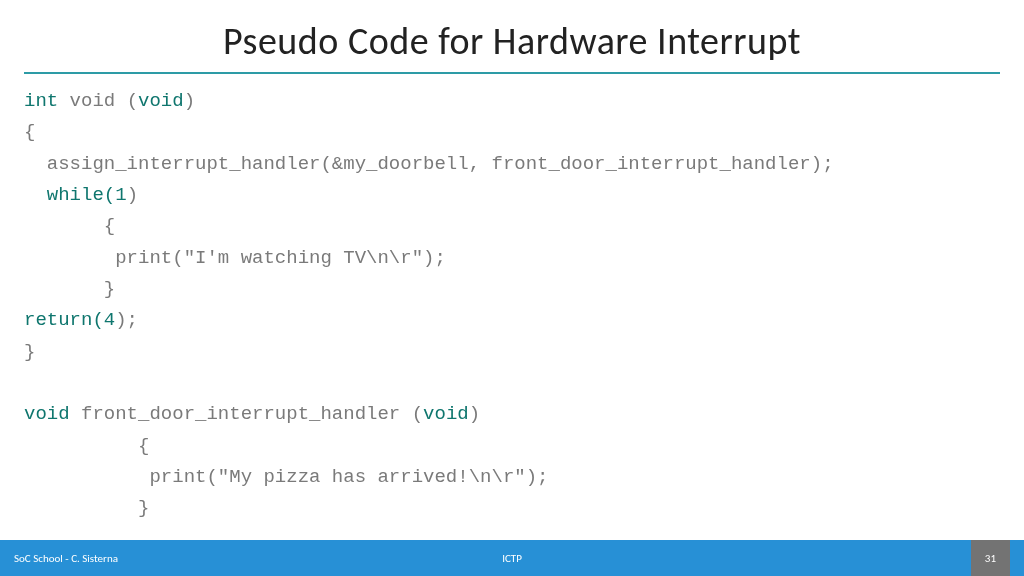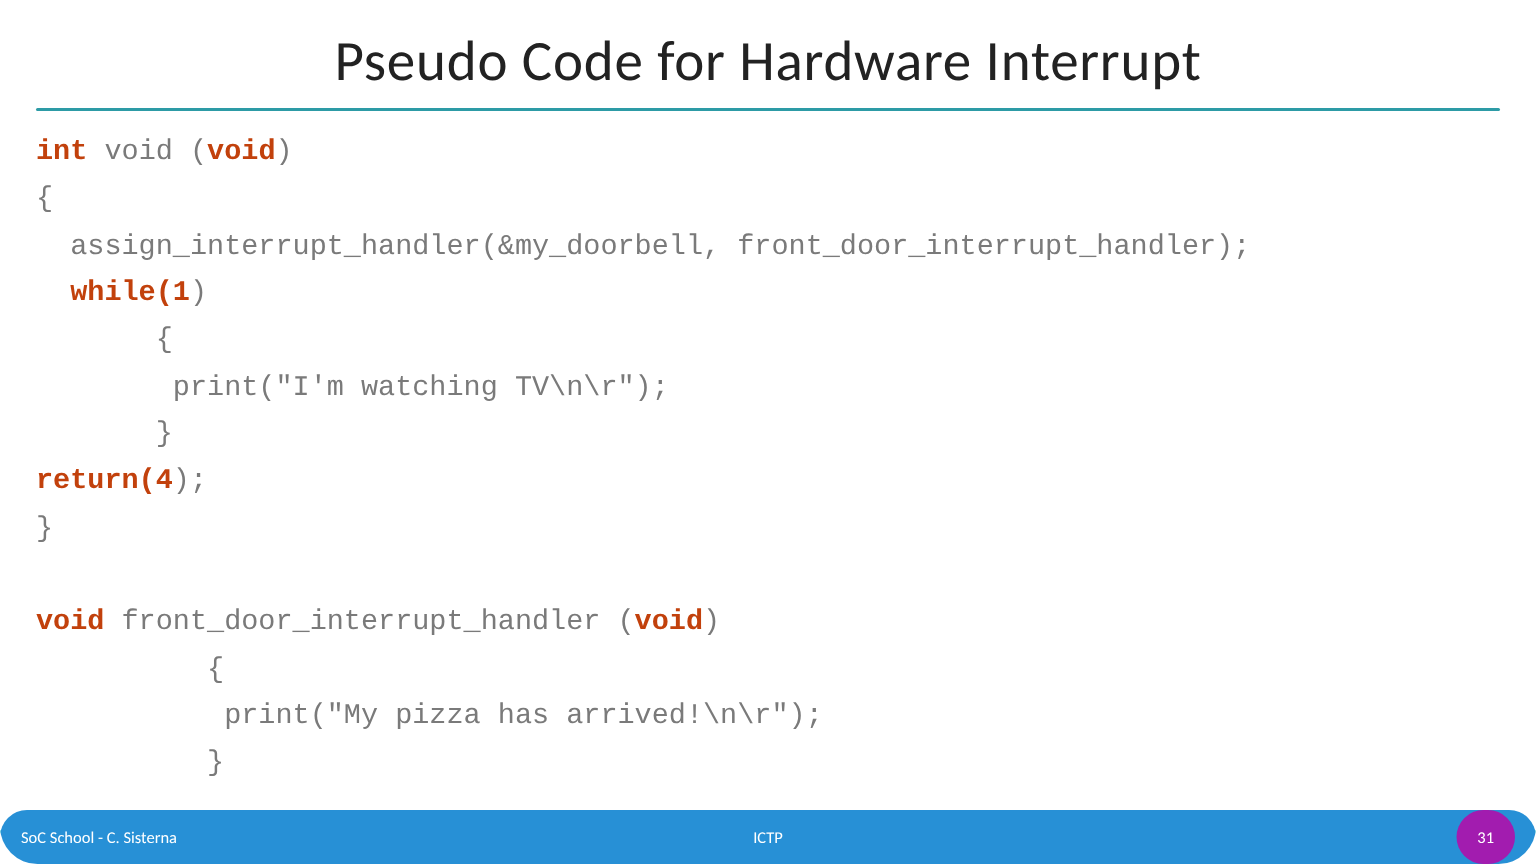--- a/index.html
+++ b/index.html
@@ -1,15 +1,15 @@
 <!DOCTYPE html>
 <html><head>
 <meta charset="utf-8">
 <style>
-  * { margin: 0; padding: 0; box-sizing: border-box; border-radius: 25px; }
+  * { margin: 0; padding: 0; box-sizing: border-box; }
   body {
     width: 1024px;
     height: 576px;
     font-family: Calibri, 'Segoe UI', Arial, sans-serif;
     background: #fff;
     position: relative;
     overflow: hidden;
   }
   .title {
     text-align: center;
@@ -25,21 +25,21 @@
     margin: 0 24px 12px 24px;
   }
   .code {
     font-family: 'Courier New', Courier, monospace;
     font-size: 19px;
     line-height: 1.65;
     padding: 0 24px;
     color: #7a7a7a;
     white-space: pre;
   }
-  .kw { color: #c2410c; font-weight: bold; }
+  .kw { color: #0f766e; font-weight: normal; }
   .footer {
     position: absolute;
     bottom: 0;
     left: 0;
     right: 0;
     height: 36px;
     background: #2790d6;
     color: #fff;
     font-size: 11px;
     display: flex;
@@ -50,21 +50,21 @@
     left: 14px;
   }
   .footer-center {
     position: absolute;
     left: 50%;
     transform: translateX(-50%);
   }
   .footer-right {
     position: absolute;
     right: 14px;
-    background: #a21caf;
+    background: #737373;
     height: 100%;
     display: flex;
     align-items: center;
     padding: 0 14px;
     margin-left: 39px;
   }
   .footer-thin {
     position: absolute;
     bottom: 20px;
     left: 0;

